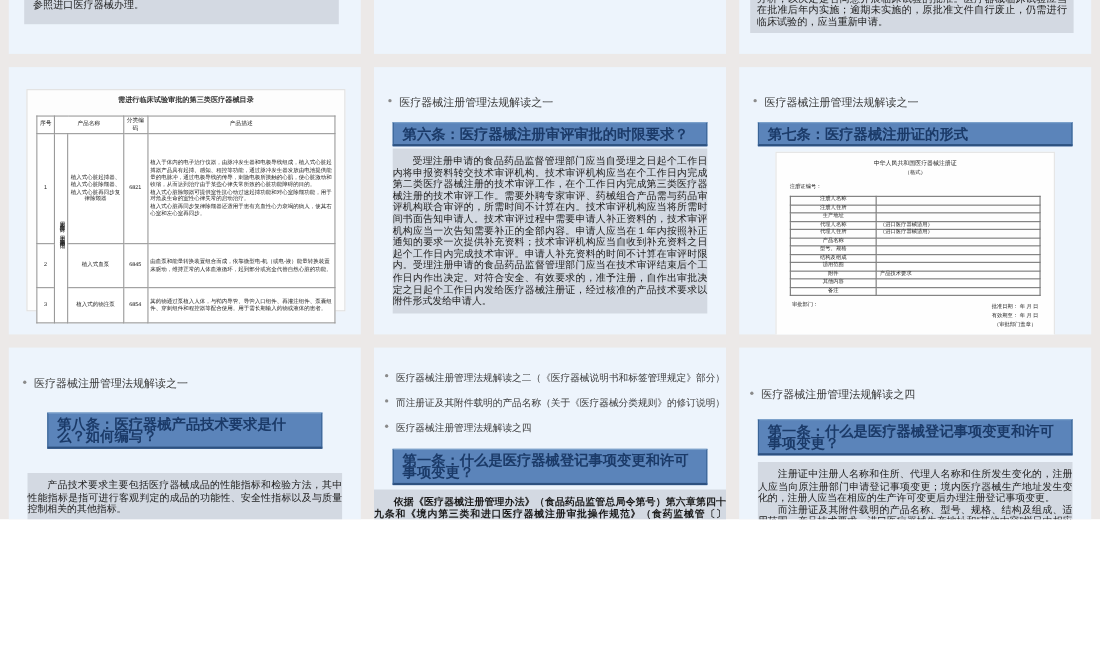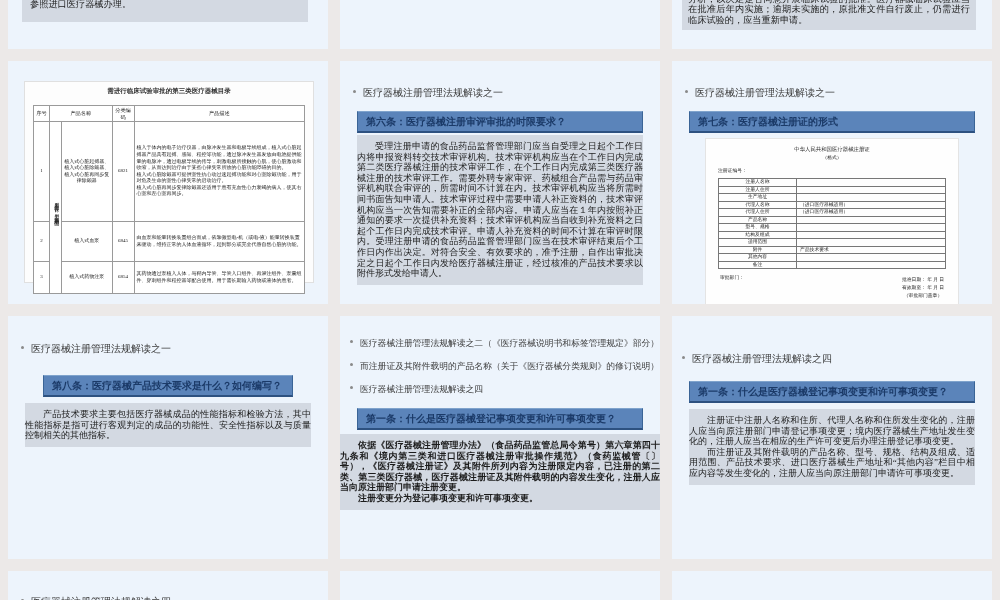--- a/index.html
+++ b/index.html
@@ -1,29 +1,29 @@
 <!DOCTYPE html>
 <html><head>
 <meta charset="utf-8">
 <style>
   * { margin:0; padding:0; box-sizing:border-box; }
   html,body { width:1000px; height:600px; }
   body { font-family:"Liberation Sans", sans-serif; }
-  .canvas { position:relative; width:1000px; height:600px; background:#ece9e8; overflow:hidden;font-family:Liberation Serif, serif; }
+  .canvas { position:relative; width:1000px; height:472px; background:#ece9e8; overflow:hidden; }
   .grid { position:absolute; left:8px; top:-194px; display:grid;
           grid-template-columns:repeat(3,320px); grid-auto-rows:243px; gap:12px; }
   .slide { position:relative; width:320px; height:243px; background:#edf4fc; overflow:hidden; }
 
   .title-line { font-size:10px; color:#3b3b3b; white-space:nowrap; }
   .bullet { display:inline-block; width:3px; height:3px; background:#8a8a8a; border-radius:50%;
             margin-right:7px; vertical-align:3px; }
 
   .hbar { background:#5b84ba; border:1px solid #3a6496; border-top-color:#7fa3cc;
           border-bottom:2px solid #2d5180; color:#1b3a68; font-weight:bold;
-          font-size:10px; padding:4px 8px; line-height:11px; }
+          font-size:13px; padding:4px 8px; line-height:11px; }
 
   .bodybox { background:#d3d9e2; color:#1c1c1c; font-size:9px; line-height:10.6px;
              padding:6px 0; text-align:justify; }
   .bodybox p { text-indent:2em; }
   .bold { font-weight:bold; }
 
   
   .tailbox { position:absolute; background:#d3d9e2; display:flex; flex-direction:column;
              justify-content:flex-end; color:#1c1c1c; font-size:9.2px; line-height:10.8px; }
   .s1box { left:14px; right:20px; top:60px; bottom:27px; }
@@ -44,21 +44,21 @@
   .vert { writing-mode:vertical-lr; text-orientation:upright; letter-spacing:1px;
           margin:0 auto; font-size:5px; }
 
   
   .s5 .title-line { margin:25px 0 0 13px; }
   .s5 .hbar { margin:11px 17px 0; }
   .s5 .bodybox { margin:2px 17px 0; }
 
   .s7 .title-line { margin:26px 0 0 13px; }
   .s7 .hbar { margin:19px 35px 0; }
-  .s7 .bodybox { margin:6px 17px 0; }
+  .s7 .bodybox { margin:22px 17px 0; }
 
   .s8 .title-line { margin:22px 0 0 10px; font-size:8.8px; }
   .s8 .title-line + .title-line { margin-top:11px; }
   .s8 .hbar { margin:12px 17px 0; }
   .s8 .bodybox { margin:4px 0 0; }
 
   .s9 .title-line { margin:36px 0 0 10px; }
   .s9 .hbar { margin:15px 17px 0; }
   .s9 .bodybox { margin:6px 17px 0; }
 

